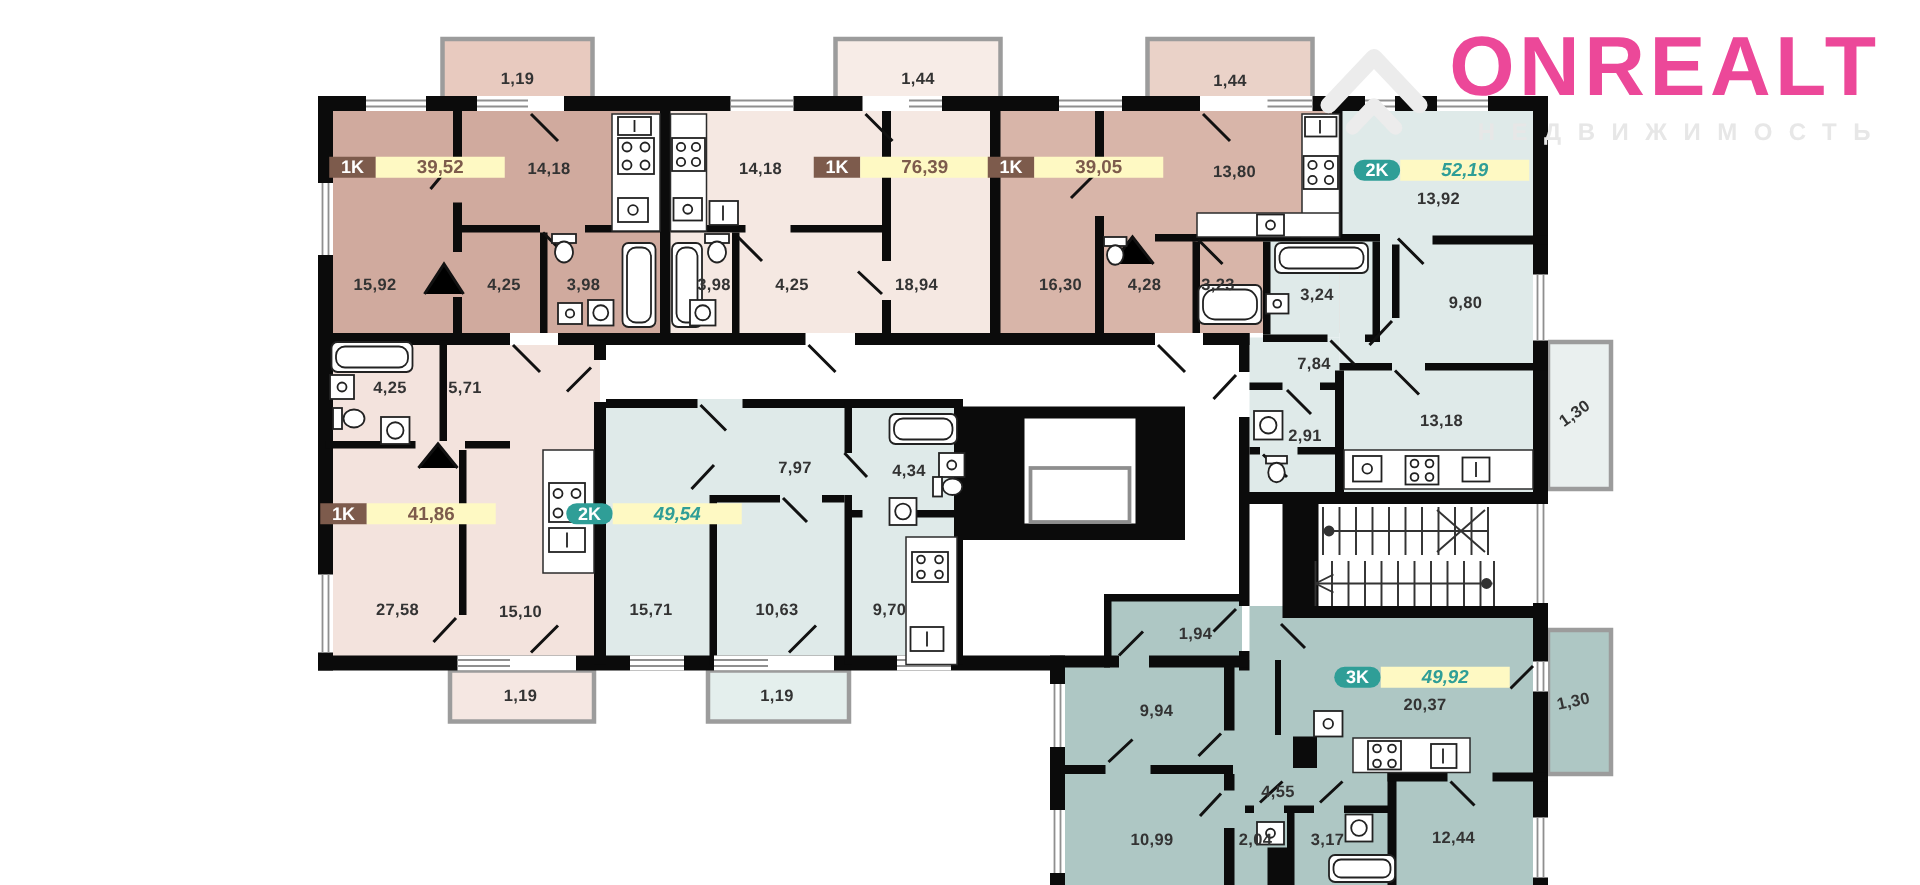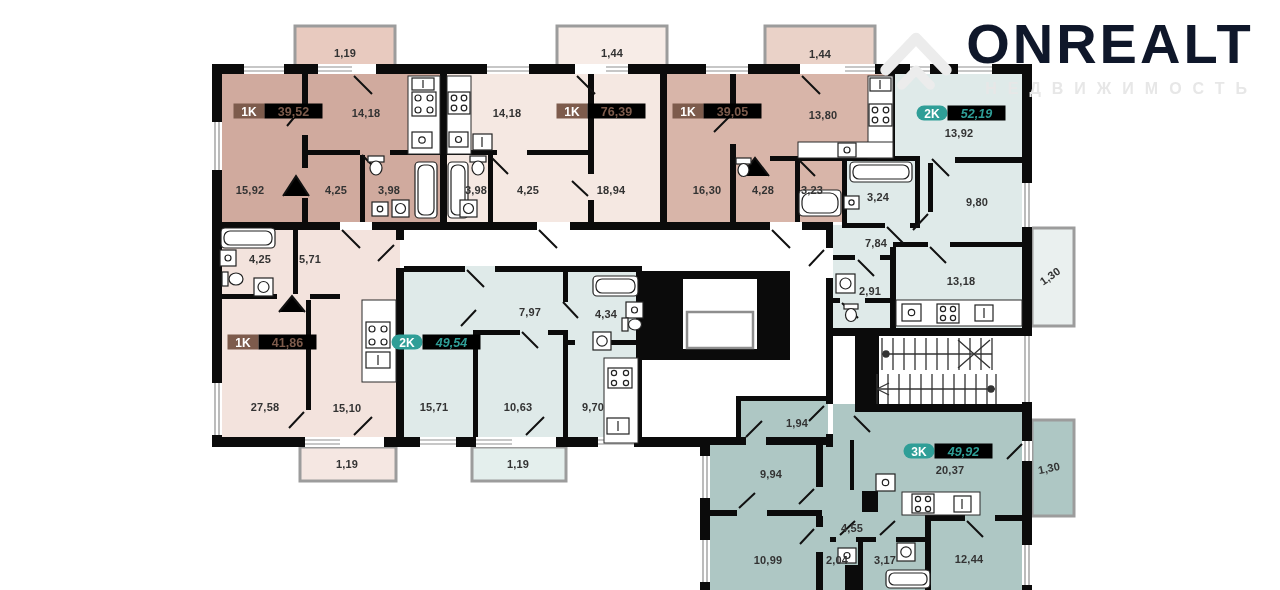--- a/index.html
+++ b/index.html
@@ -3,29 +3,29 @@
 <meta charset="utf-8">
 <style>
   html,body{margin:0;padding:0;background:#fff;}
   #stage{position:relative;width:1280px;height:590px;background:#fff;overflow:hidden;
          font-family:"Liberation Sans",sans-serif;}
   #plan{position:absolute;left:0;top:0;}
   .rlabel{position:absolute;transform:translate(-50%,-50%);font:600 11px "Liberation Sans",sans-serif;
           color:#333;letter-spacing:.2px;white-space:nowrap;}
   .rlabel.rot35{transform:translate(-50%,-50%) rotate(-35deg);}
   .rlabel.rot12{transform:translate(-50%,-50%) rotate(-12deg);}
-  .badge{position:absolute;transform:translate(-50%,-50%);display:flex;height:15px;}
+  .badge{position:absolute;transform:translate(-50%,-50%);display:flex;height:15px;align-items:flex-end;}
   .badge .t{min-width:27px;display:flex;align-items:center;justify-content:center;color:#fff;
             font:700 12px "Liberation Sans",sans-serif;padding:0 2px;}
-  .badge .a{min-width:50px;background:#000000;display:flex;align-items:center;justify-content:center;
-            font:700 12.5px "Liberation Sans",sans-serif;padding:0 4px;}
+  .badge .a{min-width:50px;background:#fef9c3;display:flex;align-items:center;justify-content:center;
+            font:700 12.5px "Liberation Sans",sans-serif;padding:0 18px;}
   .badge.brown .t{background:#7d5b4c;} .badge.brown .a{color:#7d5b4c;}
   .badge.teal  .t{background:#2f9e97;border-radius:11px;} .badge.teal  .a{color:#2f9e97;font-style:italic;}
   .logo{position:absolute;top:16px;right:22px;display:flex;align-items:flex-start;gap:8px;}
-  .logo .name{font:800 56px "Liberation Sans",sans-serif;color:#0f172a;letter-spacing:3px;line-height:1;}
+  .logo .name{font:800 56px "Liberation Sans",sans-serif;color:#ec4899;letter-spacing:3px;line-height:1;}
   .logo .tagline{font:700 16px "Liberation Sans",sans-serif;color:#e7e7e7;letter-spacing:11px;
                  margin-top:8px;margin-left:19px;white-space:nowrap;}
 </style>
 </head>
 <body>
 
 <div id="stage">
 
 <svg id="plan" width="1280" height="590" viewBox="0 0 1280 590">
 

